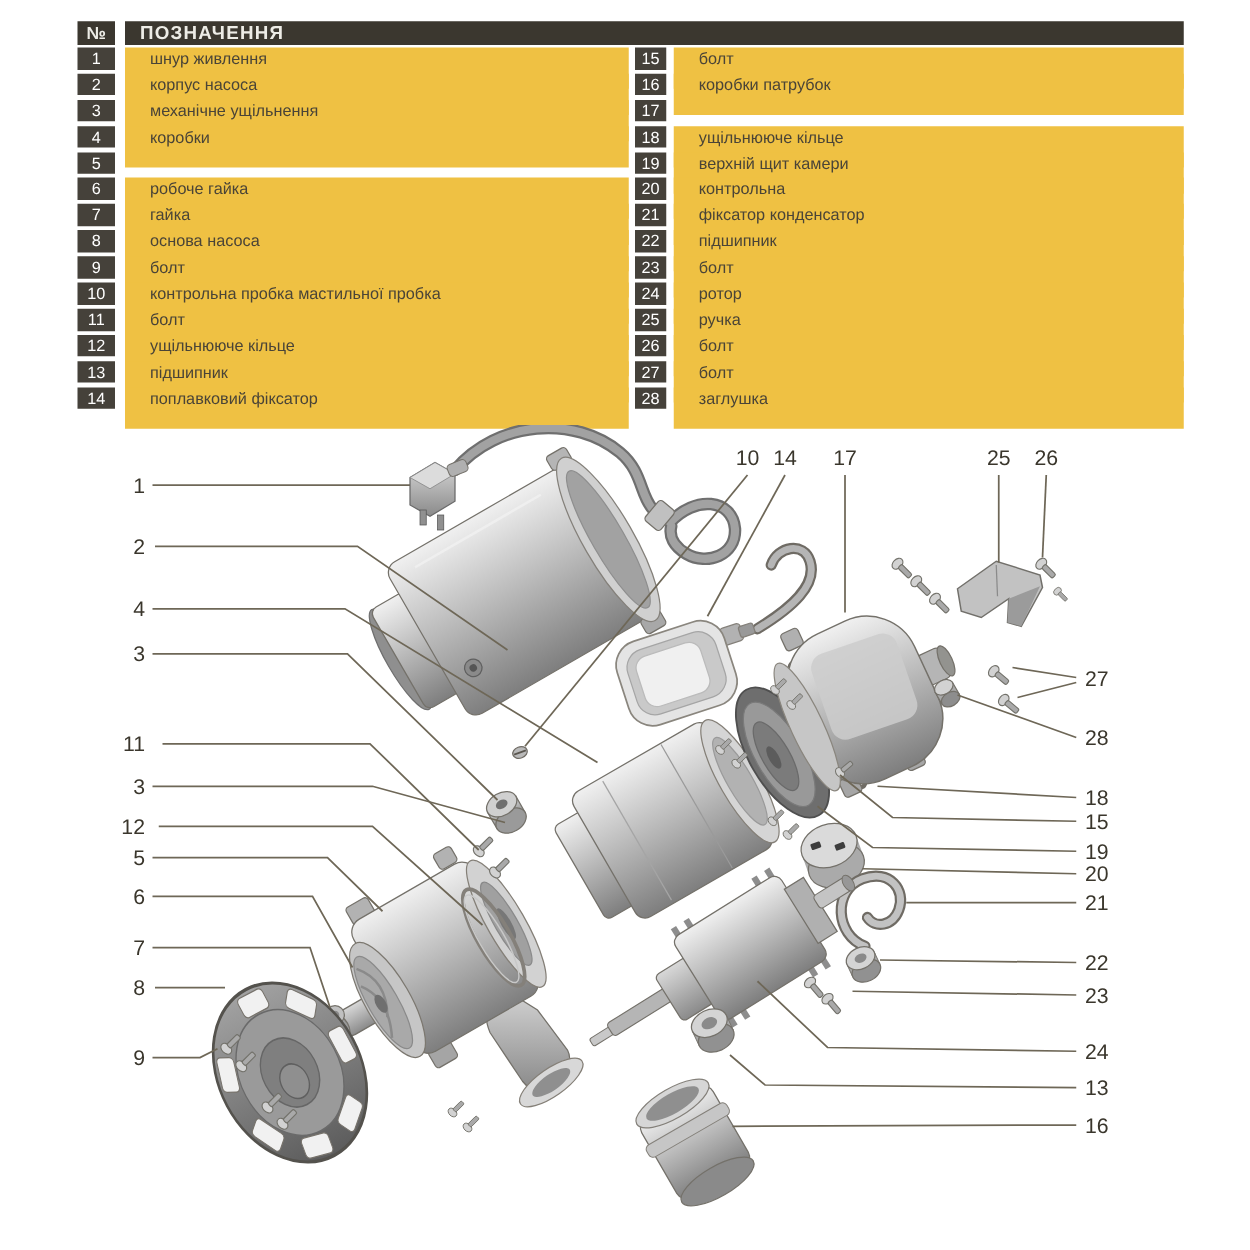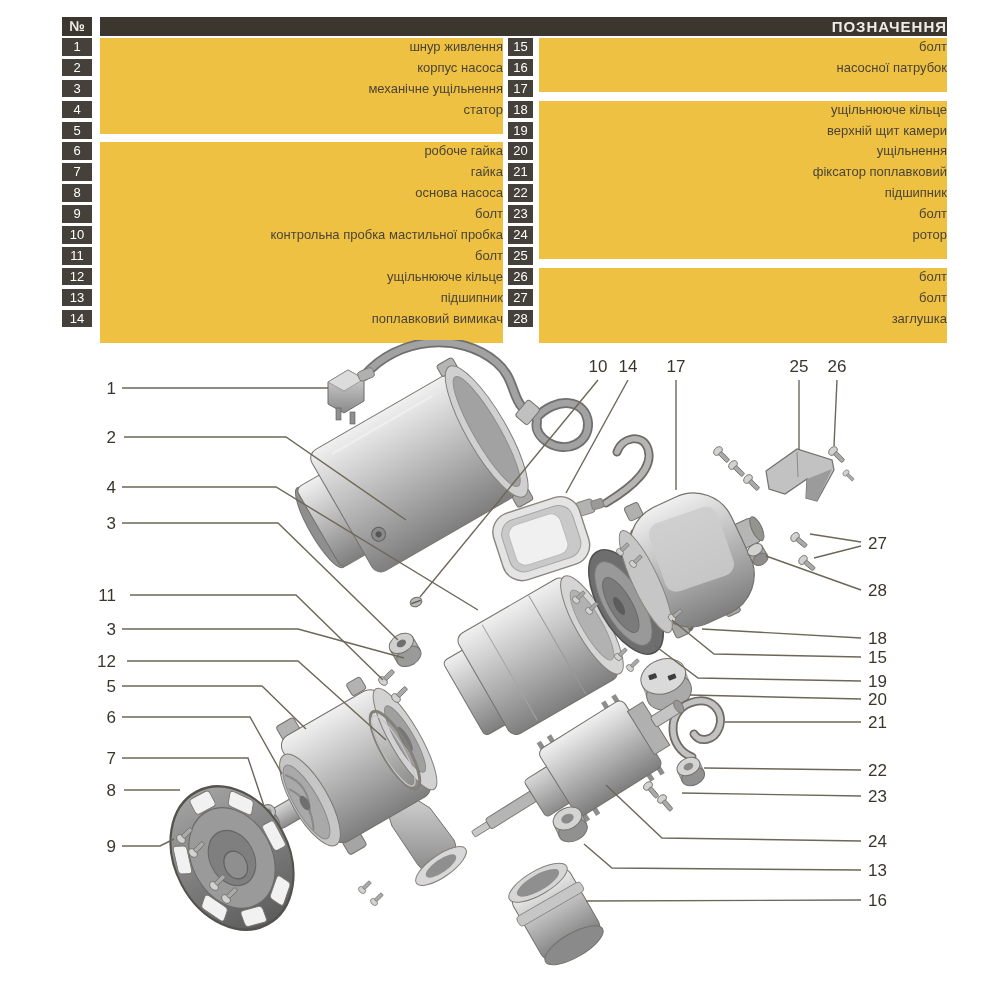--- a/index.html
+++ b/index.html
@@ -1,24 +1,24 @@
 <!DOCTYPE html>
 <html><head>
 <meta charset="utf-8">
 <style>
   html,body{margin:0;padding:0;background:#ffffff;}
   body{width:1000px;height:1000px;position:relative;font-family:"Liberation Sans",sans-serif;overflow:hidden;}
   .legend{position:absolute;left:62px;top:17px;width:885px;}
   .hrow{position:relative;height:19px;margin-bottom:2px;}
-  .cell{position:absolute;top:0;box-sizing:border-box;white-space:nowrap;overflow:hidden;text-align:right;}
+  .cell{position:absolute;top:0;box-sizing:border-box;white-space:nowrap;overflow:hidden;}
   .hnum{left:0;width:30px;height:19px;background:#3b372f;color:#edece6;text-align:center;font-size:14px;font-weight:bold;line-height:19px;}
   .htitle{left:38px;width:847px;height:19px;background:#3b372f;color:#edece6;font-size:15px;font-weight:bold;line-height:19px;padding-left:12px;letter-spacing:1px;}
   .trow{position:relative;height:17.6px;margin-bottom:3.3px;}
   .num{background:#45413a;color:#ffffff;text-align:center;font-size:13px;line-height:17.6px;height:17.6px;}
-  .desc{background:#efc143;color:#4a4437;font-size:13px;line-height:17.6px;height:33px;padding-left:9px;}
+  .desc{background:#efc143;color:#4a4437;font-size:13px;line-height:17.6px;height:33px;padding-left:20px;}
   .nl{left:0;width:30px;}
   .dl{left:38px;width:403px;}
   .nr{left:446px;width:25px;}
   .dr{left:477px;width:408px;}
   #diagram{position:absolute;left:0;top:340px;width:1000px;height:660px;}
   #diagram text{font-family:"Liberation Sans",sans-serif;font-size:17px;fill:#3a362c;}
   .leader{fill:none;stroke:#6e6757;stroke-width:1.4;}
 </style>
 </head>
 <body>
@@ -32,49 +32,49 @@
       <div class="trow">
         <div class="cell num nl">1</div>
         <div class="cell desc dl">шнур живлення</div>
         <div class="cell num nr">15</div>
         <div class="cell desc dr">болт</div>
       </div>
       <div class="trow">
         <div class="cell num nl">2</div>
         <div class="cell desc dl">корпус насоса</div>
         <div class="cell num nr">16</div>
-        <div class="cell desc dr">насосної патрубок</div>
+        <div class="cell desc dr">коробки патрубок</div>
       </div>
       <div class="trow">
         <div class="cell num nl">3</div>
         <div class="cell desc dl">механічне ущільнення</div>
         <div class="cell num nr">17</div>
       </div>
       <div class="trow">
         <div class="cell num nl">4</div>
-        <div class="cell desc dl">статор</div>
+        <div class="cell desc dl">коробки</div>
         <div class="cell num nr">18</div>
         <div class="cell desc dr">ущільнююче кільце</div>
       </div>
       <div class="trow">
         <div class="cell num nl">5</div>
         <div class="cell num nr">19</div>
         <div class="cell desc dr">верхній щит камери</div>
       </div>
       <div class="trow">
         <div class="cell num nl">6</div>
         <div class="cell desc dl">робоче гайка</div>
         <div class="cell num nr">20</div>
-        <div class="cell desc dr">ущільнення</div>
+        <div class="cell desc dr">контрольна</div>
       </div>
       <div class="trow">
         <div class="cell num nl">7</div>
         <div class="cell desc dl">гайка</div>
         <div class="cell num nr">21</div>
-        <div class="cell desc dr">фіксатор поплавковий</div>
+        <div class="cell desc dr">фіксатор конденсатор</div>
       </div>
       <div class="trow">
         <div class="cell num nl">8</div>
         <div class="cell desc dl">основа насоса</div>
         <div class="cell num nr">22</div>
         <div class="cell desc dr">підшипник</div>
       </div>
       <div class="trow">
         <div class="cell num nl">9</div>
         <div class="cell desc dl">болт</div>
@@ -84,36 +84,37 @@
       <div class="trow">
         <div class="cell num nl">10</div>
         <div class="cell desc dl">контрольна пробка мастильної пробка</div>
         <div class="cell num nr">24</div>
         <div class="cell desc dr">ротор</div>
       </div>
       <div class="trow">
         <div class="cell num nl">11</div>
         <div class="cell desc dl">болт</div>
         <div class="cell num nr">25</div>
+        <div class="cell desc dr">ручка</div>
       </div>
       <div class="trow">
         <div class="cell num nl">12</div>
         <div class="cell desc dl">ущільнююче кільце</div>
         <div class="cell num nr">26</div>
         <div class="cell desc dr">болт</div>
       </div>
       <div class="trow">
         <div class="cell num nl">13</div>
         <div class="cell desc dl">підшипник</div>
         <div class="cell num nr">27</div>
         <div class="cell desc dr">болт</div>
       </div>
       <div class="trow">
         <div class="cell num nl">14</div>
-        <div class="cell desc dl">поплавковий вимикач</div>
+        <div class="cell desc dl">поплавковий фіксатор</div>
         <div class="cell num nr">28</div>
         <div class="cell desc dr">заглушка</div>
       </div>
     </div>
 </div>
 
 <svg id="diagram" viewBox="0 340 1000 660" xmlns="http://www.w3.org/2000/svg">
   <defs>
     <linearGradient id="gv" x1="0" y1="0" x2="0" y2="1">
       <stop offset="0" stop-color="#f0f0f0"></stop>

